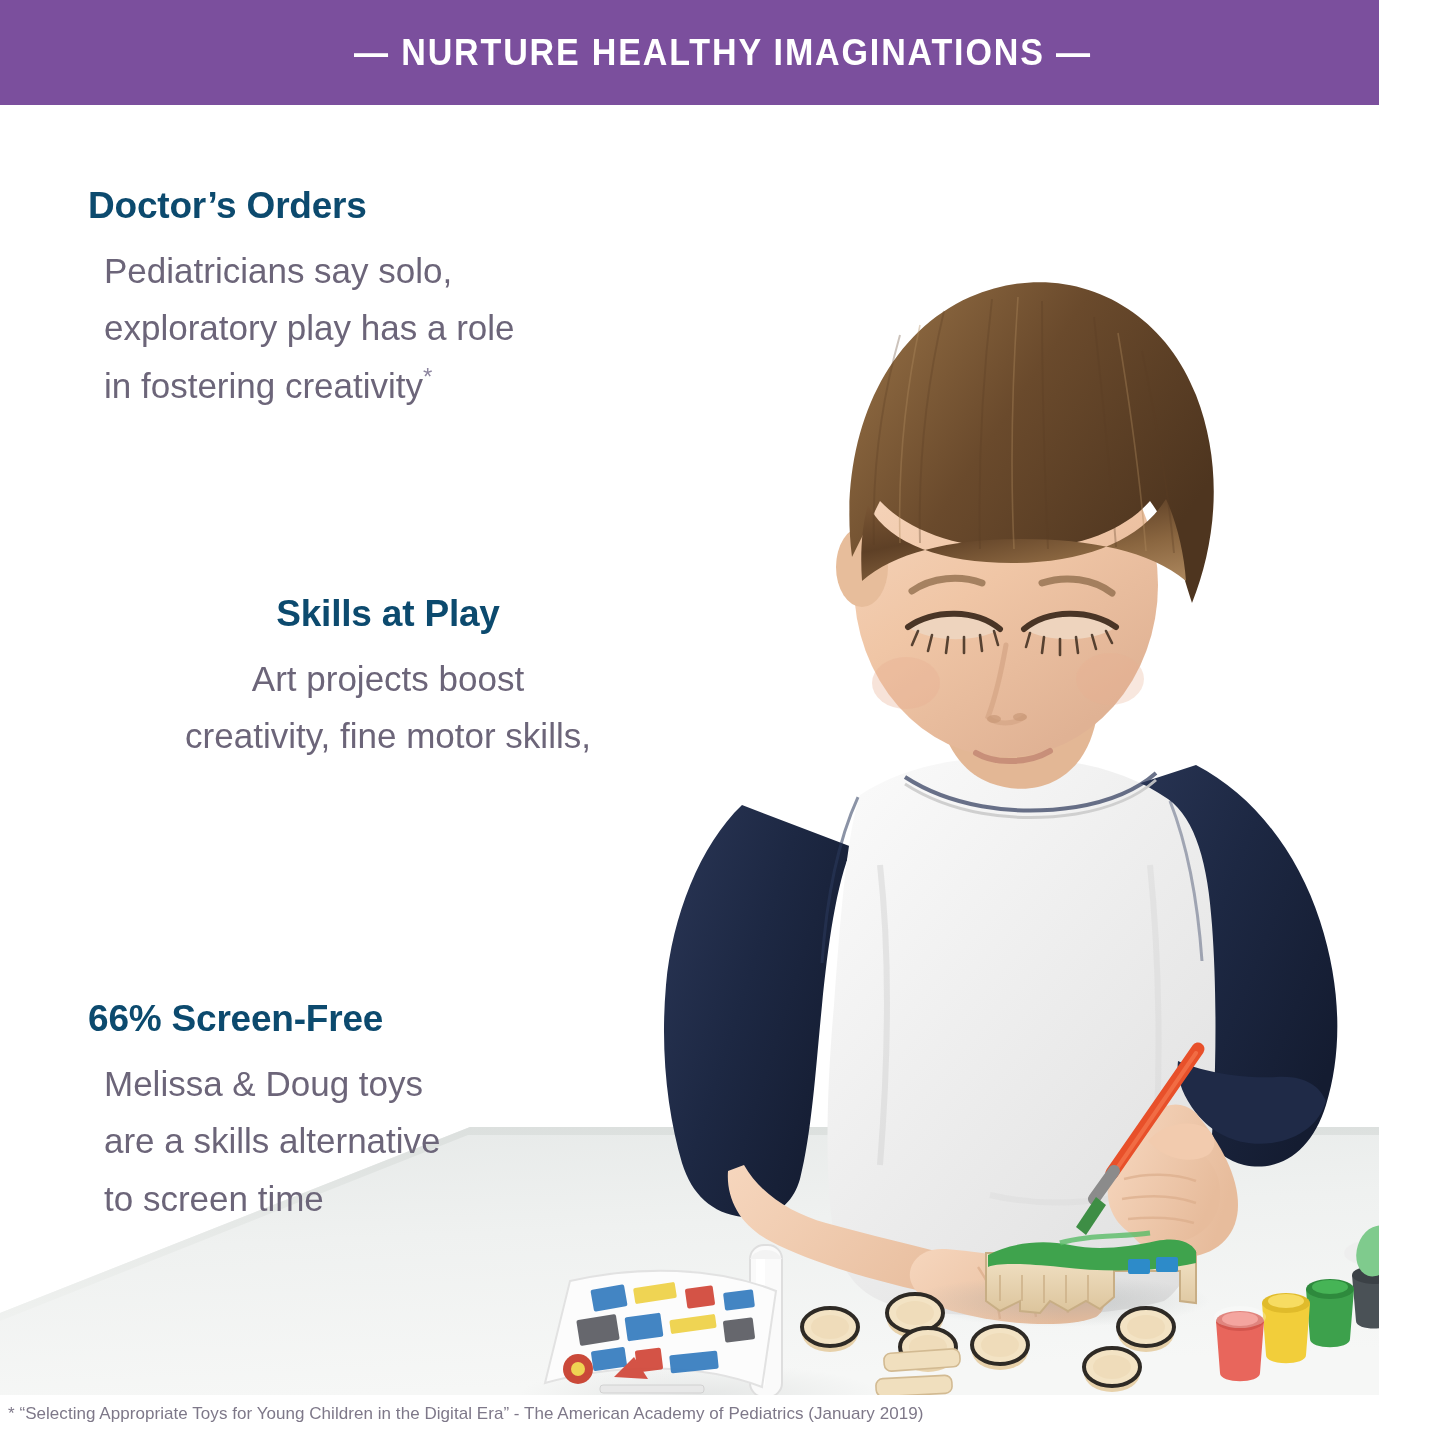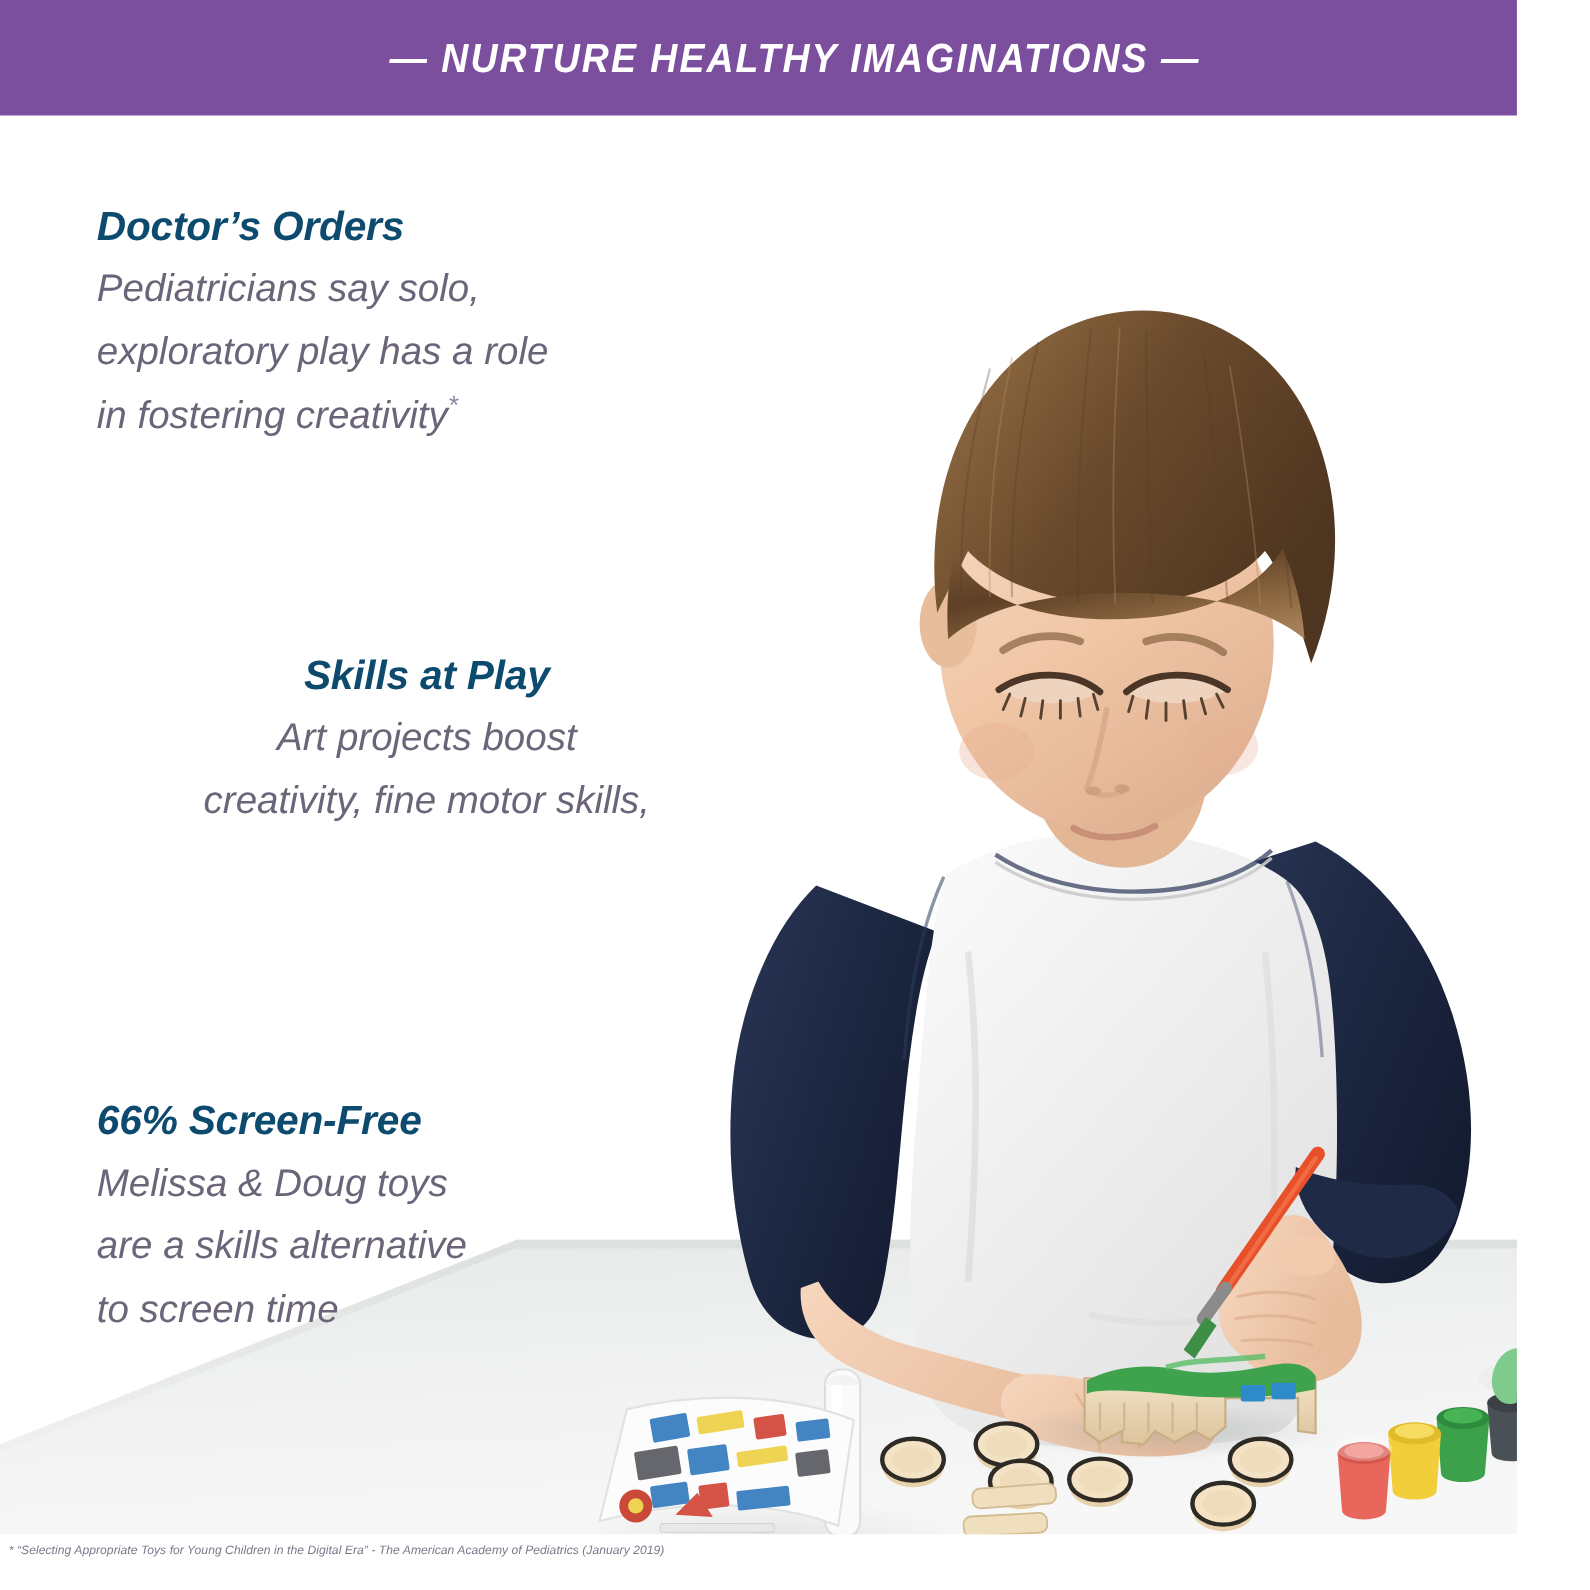--- a/index.html
+++ b/index.html
@@ -5,21 +5,20 @@
   html,body{margin:0;padding:0;background:#fff;}
   body{
     font-family:"Liberation Sans","DejaVu Sans",sans-serif;
     -webkit-font-smoothing:antialiased;
   }
   #stage{
     position:relative;
     width:1379px;height:1445px;
     background:#ffffff;
     overflow:hidden;
-    font-style:italic;
   }
 
   
   .header-band{
     position:absolute;left:0;top:0;width:1445px;height:105px;
     background:#7B4F9D;
     display:flex;align-items:center;justify-content:center;
   }
   .header-title{
     color:#ffffff;
@@ -53,31 +52,31 @@
     letter-spacing:-0.2px;
     margin:0 0 8px 0;
     line-height:1.12;
     font-family:"Liberation Sans","DejaVu Sans",sans-serif;
   }
   .blk-body{
     color:#6C6579;
     font-size:35px;
     font-weight:normal;
     line-height:1.63;
-    margin:0;
+    margin:16px;
     font-family:"Liberation Sans","DejaVu Sans",sans-serif;
   }
   .blk-body .ln{display:block;white-space:nowrap;}
   .ast{font-size:24px;vertical-align:super;color:#8E86A0;}
 
   
   .footnote{
     position:absolute;left:8px;top:1404px;
     color:#7E7889;
-    font-size:11px;
+    font-size:17px;
     letter-spacing:0.05px;
     white-space:nowrap;
     font-family:"Liberation Sans","DejaVu Sans",sans-serif;
   }
 </style>
 </head>
 <body>
 
 <div id="stage">
 

